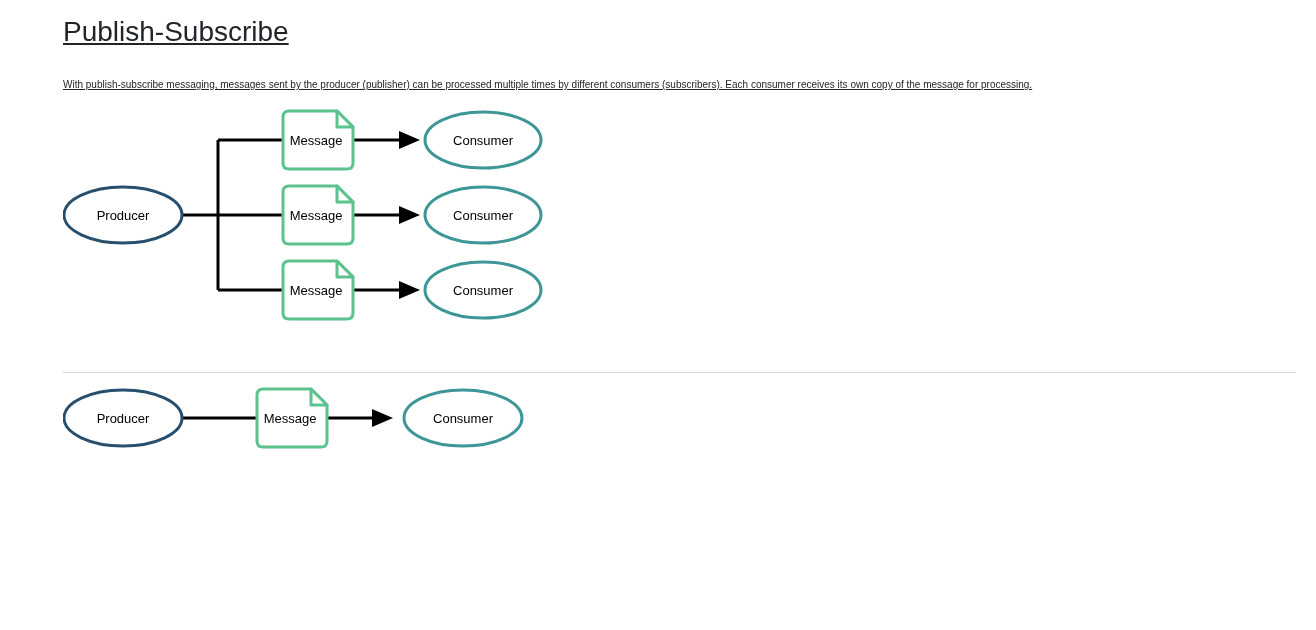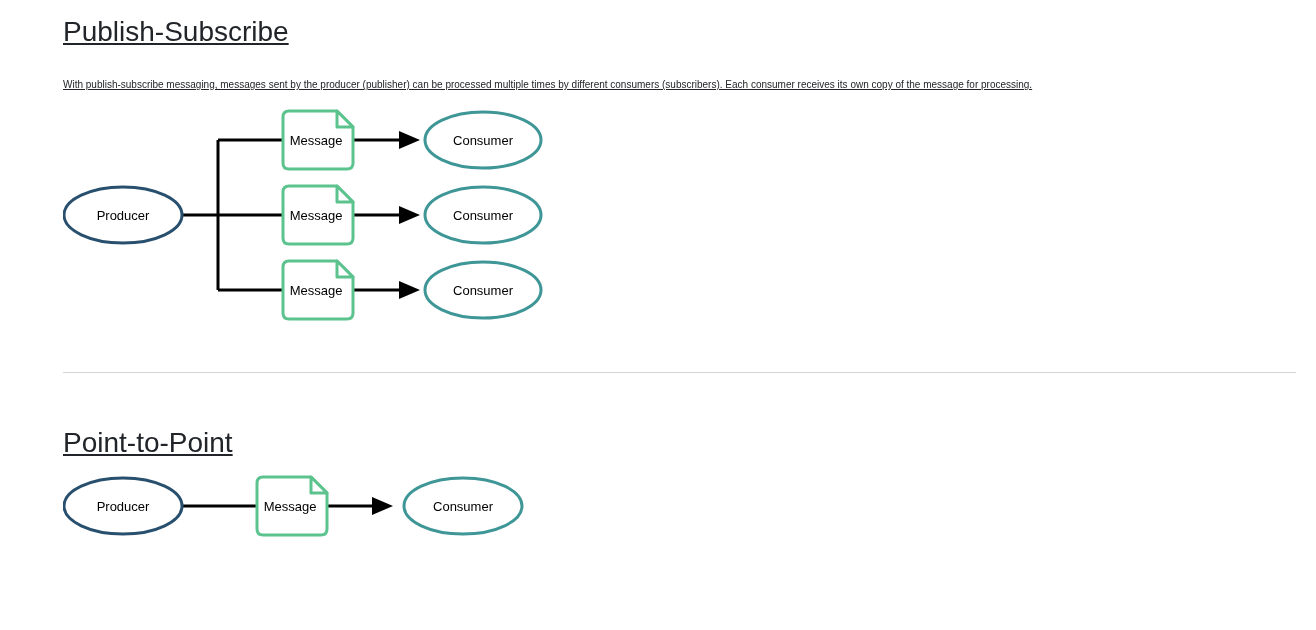--- a/index.html
+++ b/index.html
@@ -101,21 +101,20 @@
         <ellipse cx="420" cy="108" rx="58" ry="28" fill="#ffffff" stroke-width="3" stroke="#3f9696"></ellipse>
         <text x="420" y="113" text-anchor="middle">Consumer</text>
         <ellipse cx="420" cy="183" rx="58" ry="28" fill="#ffffff" stroke-width="3" stroke="#3f9696"></ellipse>
         <text x="420" y="188" text-anchor="middle">Consumer</text>
       </svg>
     </section>
 
     <hr class="section-divider">
 
     <section>
-      <h2 class="section-heading second-heading">Point-to-Point</h2>
 
       <svg class="diagram" width="520" height="70" viewBox="0 0 520 70">
 
         <line x1="119" y1="33" x2="194" y2="33" stroke-width="3" stroke="#000000"></line>
         <line x1="264" y1="33" x2="311" y2="33" stroke-width="3" stroke="#000000"></line>
         <polygon points="309,24 330,33 309,42" fill="#000000"></polygon>
 
         <ellipse cx="60" cy="33" rx="59" ry="28" fill="#ffffff" stroke-width="3" stroke="#28506e"></ellipse>
         <text x="60" y="38" text-anchor="middle">Producer</text>
 

